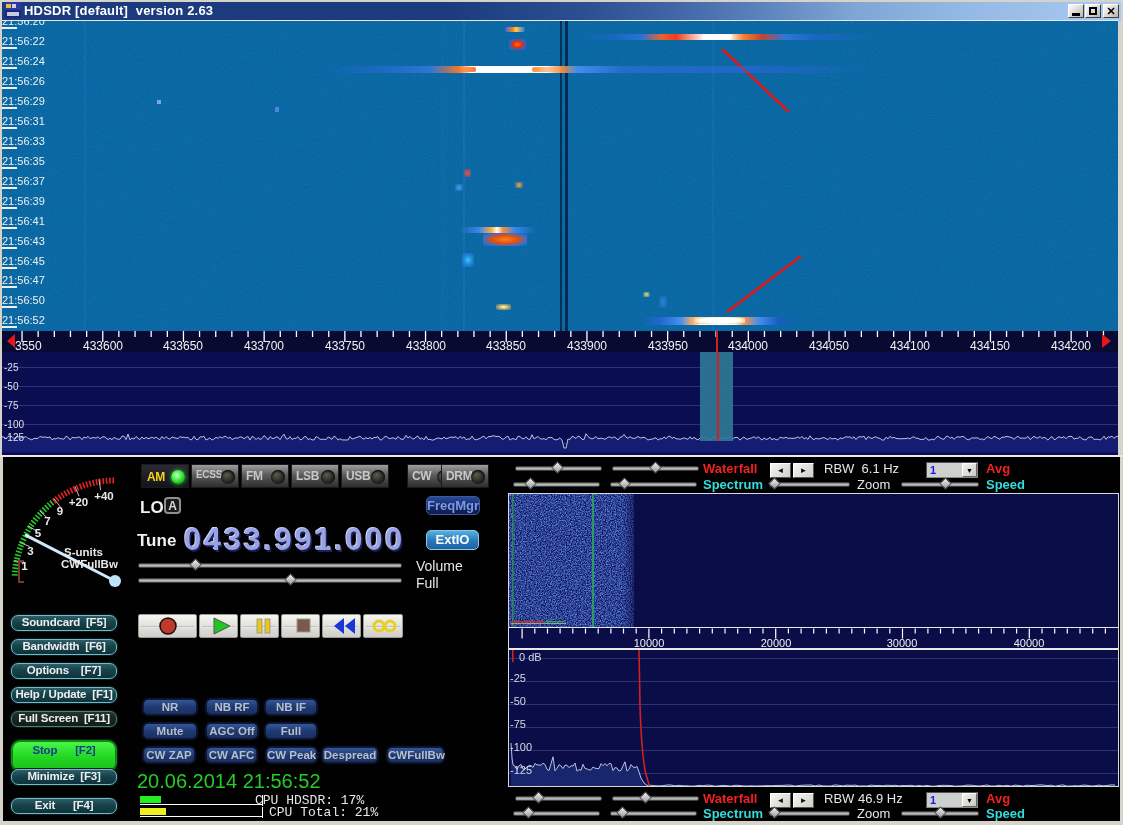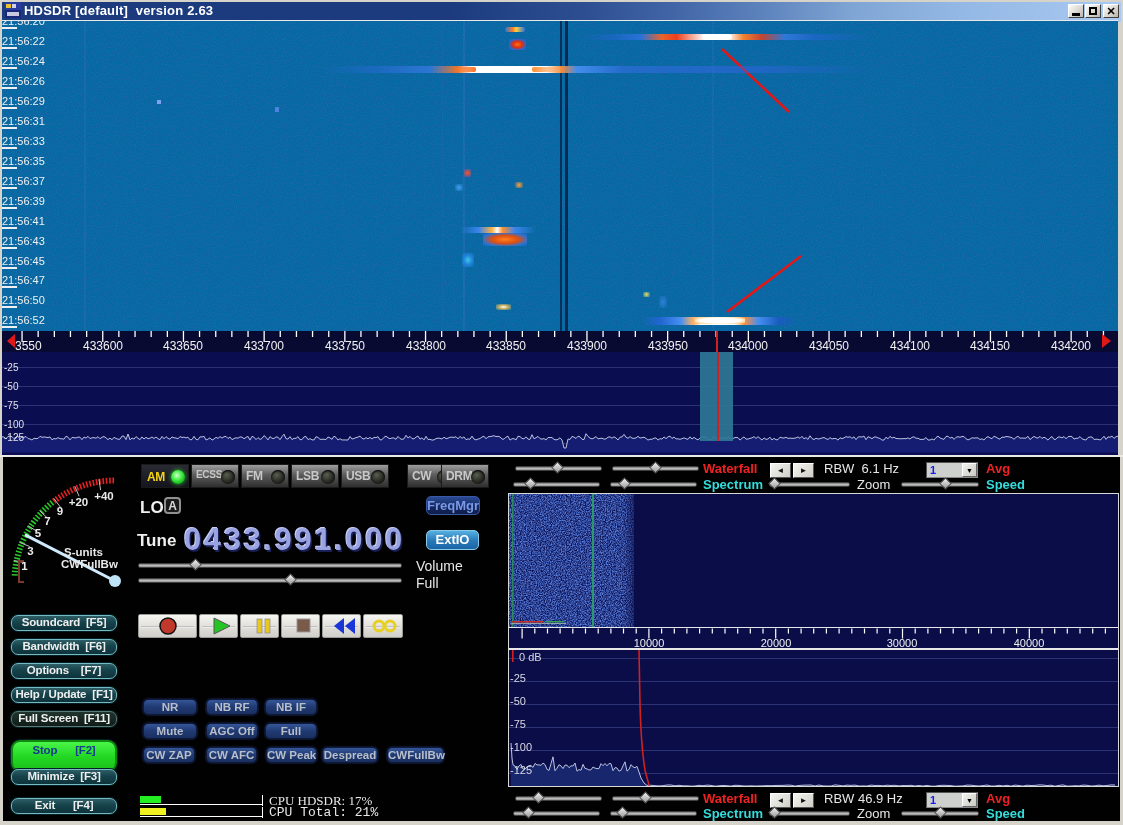--- a/index.html
+++ b/index.html
@@ -364,27 +364,28 @@
 <div class="dspb" style="left:203px;top:242px;width:52px">NB RF</div>
 <div class="dspb" style="left:262px;top:242px;width:52px">NB IF</div>
 <div class="dspb" style="left:140px;top:266px;width:54px">Mute</div>
 <div class="dspb" style="left:203px;top:266px;width:52px">AGC Off</div>
 <div class="dspb" style="left:262px;top:266px;width:52px">Full</div>
 <div class="dspb" style="left:140px;top:290px;width:52px">CW ZAP</div>
 <div class="dspb" style="left:203px;top:290px;width:51px">CW AFC</div>
 <div class="dspb" style="left:263px;top:290px;width:51px">CW Peak</div>
 <div class="dspb" style="left:319px;top:290px;width:56px">Despread</div>
 <div class="dspb" style="left:384px;top:290px;width:57px">CWFullBw</div>
+<div class="abs" style="left:134px;top:313px;color:#25cc25;font-size:20px">20.06.2014 21:56:52</div>
 <div class="abs" style="left:137px;top:338px;width:123px;height:10px;border-bottom:1px solid #fff"></div>
 <div class="abs" style="left:137px;top:339px;width:21px;height:7px;background:#22ee22"></div>
 <div class="abs" style="left:259px;top:338px;width:1px;height:11px;background:#fff"></div>
 <div class="abs" style="left:137px;top:350px;width:123px;height:10px;border-bottom:1px solid #fff"></div>
 <div class="abs" style="left:137px;top:351px;width:26px;height:7px;background:#f0f020"></div>
 <div class="abs" style="left:259px;top:350px;width:1px;height:11px;background:#fff"></div>
-<div class="abs" style="left:266px;top:336px;color:#e8e8e8;font-size:13px;font-family:Liberation Serif, serif;white-space:pre">CPU HDSDR: 17%</div>
+<div class="abs" style="left:252px;top:336px;color:#e8e8e8;font-size:13px;font-family:Liberation Mono, monospace;white-space:pre">CPU HDSDR: 17%</div>
 <div class="abs" style="left:266px;top:348px;color:#e8e8e8;font-size:13px;font-family:'Liberation Mono',monospace;white-space:pre">CPU Total: 21%</div>
 <div class="abs" style="left:512px;top:9px;width:87px"></div>
 <div class="slider" style="left:512px;top:9px;width:87px"></div>
     <div class="thumb" style="left:550px;top:6px"></div>
 <div class="slider" style="left:609px;top:9px;width:87px"></div>
     <div class="thumb" style="left:648px;top:6px"></div>
 <div class="red" style="left:700px;top:4px">Waterfall</div>
 <div class="arrb" style="left:767px;top:6px">◄</div>
     <div class="arrb" style="left:790px;top:6px">►</div>
 <div class="wht" style="left:821px;top:4px">RBW&nbsp; 6.1 Hz</div>

